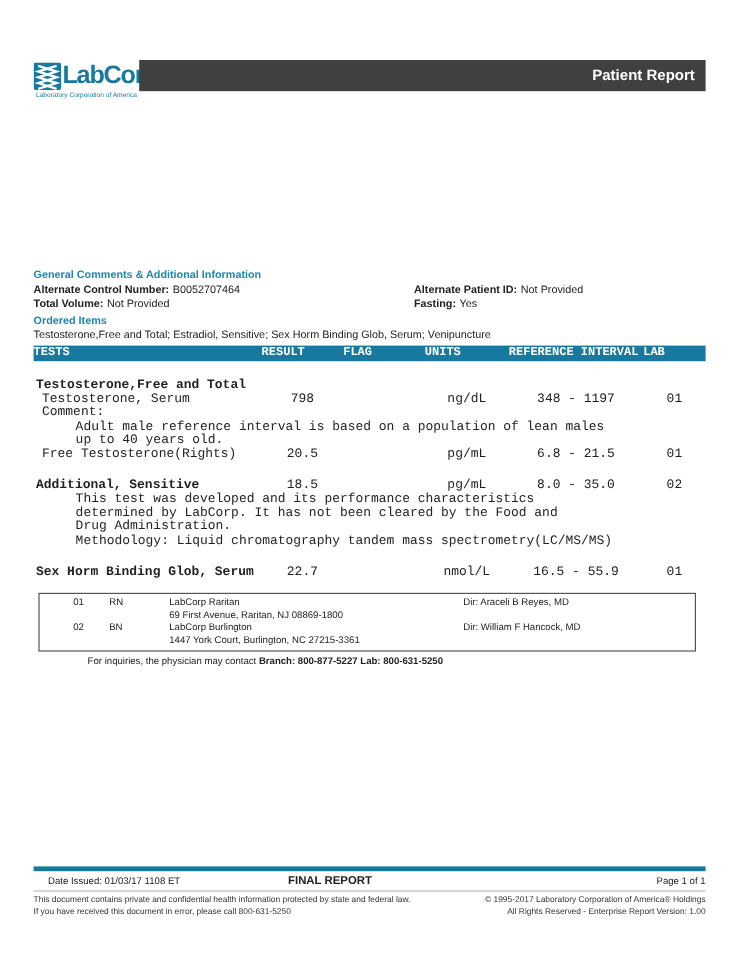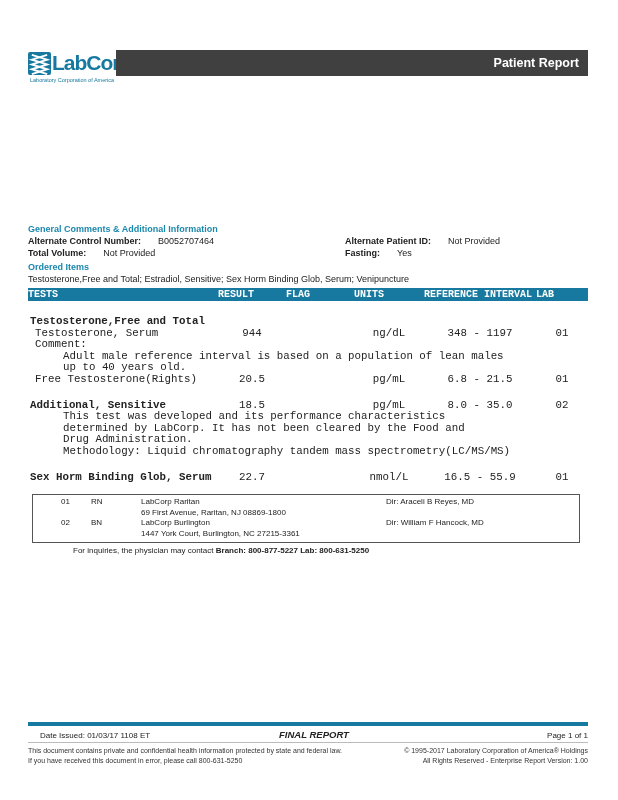--- a/index.html
+++ b/index.html
@@ -15,21 +15,21 @@
   .logo-icon { width:23px; height:23px; flex:0 0 23px; }
   .logo-name { font-size:21px; font-weight:bold; color:#17799F; letter-spacing:-1px; margin-left:1px; }
   .logo-tagline { font-size:5.5px; color:#17799F; margin-top:1px; margin-left:2px; white-space:nowrap; }
   .banner { flex:1; height:26px; background:#404040; color:#fff; font-weight:bold; font-size:12.5px;
             line-height:26px; text-align:right; padding-right:9px; }
   
   .info { position:absolute; top:224px; left:28px; right:30px; font-size:9px; }
   .sec-heading { color:#1B87AC; font-weight:bold; font-size:9px; margin-bottom:2px; }
   .info-grid { display:grid; grid-template-columns:317px 1fr; line-height:11.5px; }
   .fld-label { font-weight:bold; }
-  .fld-value { margin-left:17px; }
+  .fld-value { margin-left:3px; }
   .ordered { position:absolute; top:262px; left:28px; right:30px; font-size:9px; }
   .ordered-text { margin-top:2px; white-space:nowrap; }
   
   .rtable { position:absolute; top:288px; left:28px; width:560px;
             font-family:"Liberation Mono","DejaVu Sans Mono",monospace; font-size:10.8px; line-height:11.6px; }
   .thead { display:grid; grid-template-columns:190px 68px 68px 70px 112px 52px;
            background:#17799F; color:#fff; font-weight:bold; font-size:10px; height:13px; line-height:13px; }
   .thead > div { }
   .trow { display:grid; grid-template-columns:190px 68px 68px 70px 112px 52px; }
   .trow .c-test { padding-left:7px; white-space:nowrap; }
@@ -43,21 +43,21 @@
   .labbox { position:absolute; top:494px; left:32px; width:548px; border:1px solid #555;
             font-size:8px; line-height:10.6px; padding:2px 0 3px 0; }
   .lab-entry { display:grid; grid-template-columns:28px 30px 50px 245px 1fr; }
   .lab-entry .addr { grid-column:4; }
   .inquiries { position:absolute; top:546px; left:73px; font-size:8px; }
   .inquiries .bold { font-weight:bold; }
   
   .foot-bar { position:absolute; top:722px; left:28px; right:30px; height:4px; background:#17799F; }
   .foot-row { position:absolute; top:729px; left:28px; right:30px; display:flex; align-items:baseline; font-size:8px; }
   .foot-row .fl { width:200px;margin-left:12px; }
-  .foot-row .fc { flex:1; text-align:center; font-weight:bold; font-size:9.5px;font-style:italic; }
+  .foot-row .fc { flex:1; text-align:left; font-weight:bold; font-size:9.5px; }
   .foot-row .fr { width:200px; text-align:right; }
   .foot-divider { position:absolute; top:742px; left:28px; right:30px; border-top:1px solid #bbb; }
   .foot-text { position:absolute; top:746px; left:28px; right:30px; display:flex; justify-content:space-between;
                font-size:7px; line-height:9.5px; color:#333; }
   .foot-text .right { text-align:right; }
 </style>
 </head>
 <body>
 
 <div class="page">
@@ -107,21 +107,21 @@
       <div>FLAG</div>
       <div>UNITS</div>
       <div>REFERENCE INTERVAL</div>
       <div>LAB</div>
     </div>
 
     <div class="grp">Testosterone,Free and Total</div>
 
     <div class="trow">
       <div class="c-test">Testosterone, Serum</div>
-      <div class="c-result">944</div>
+      <div class="c-result">798</div>
       <div class="c-flag"></div>
       <div class="c-units">ng/dL</div>
       <div class="c-ref">348 - 1197</div>
       <div class="c-lab">01</div>
     </div>
 
     <div class="cmt">Comment:</div>
     <div class="note">Adult male reference interval is based on a population of lean males</div>
     <div class="note">up to 40 years old.</div>
 

